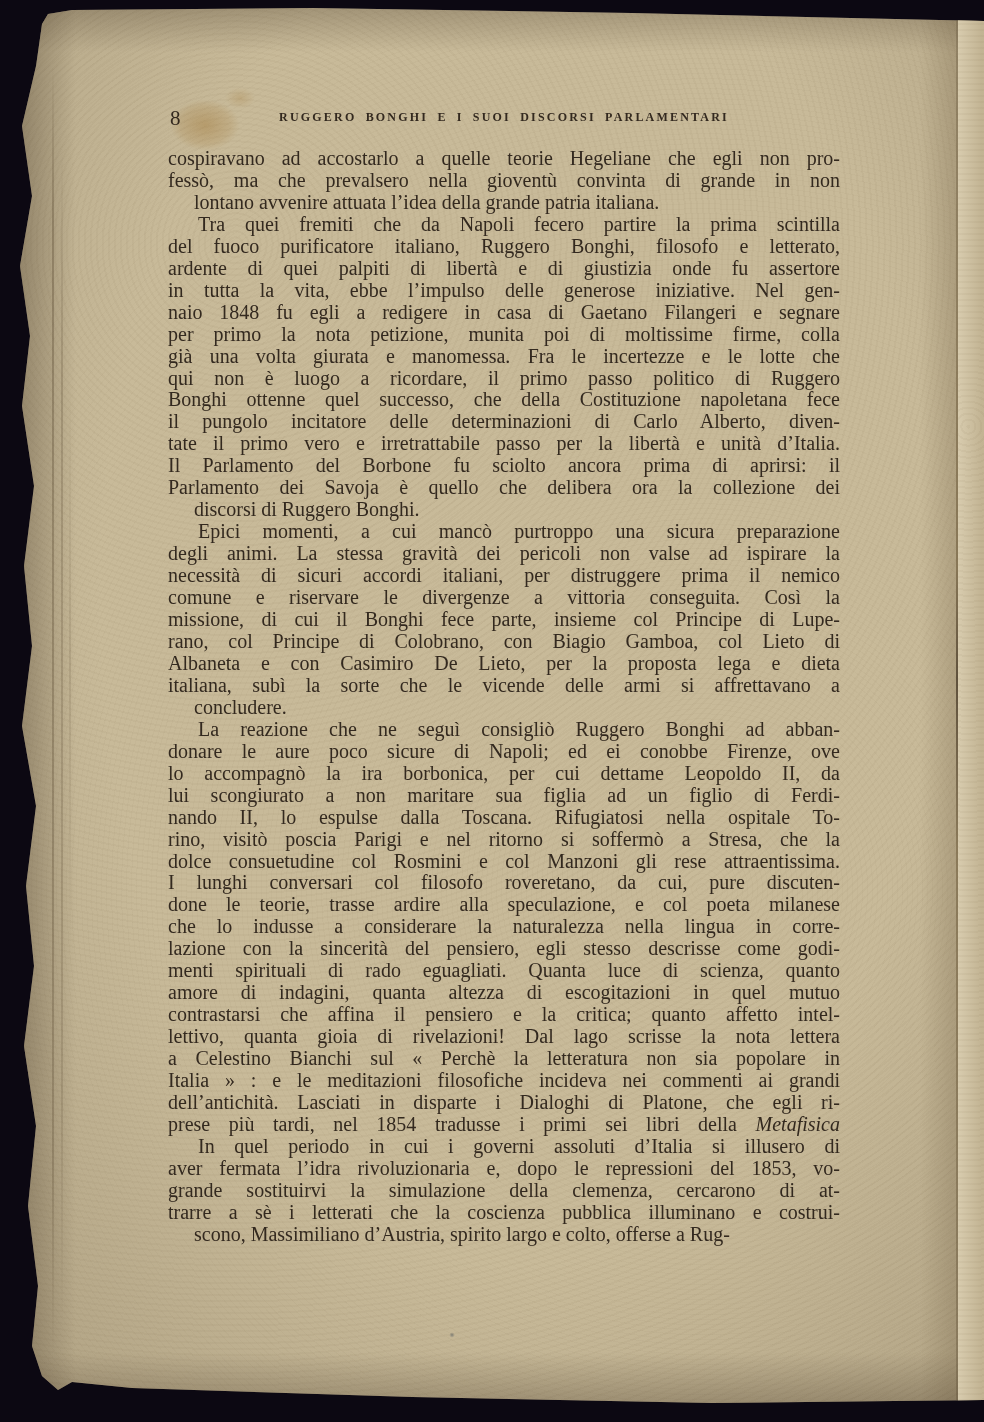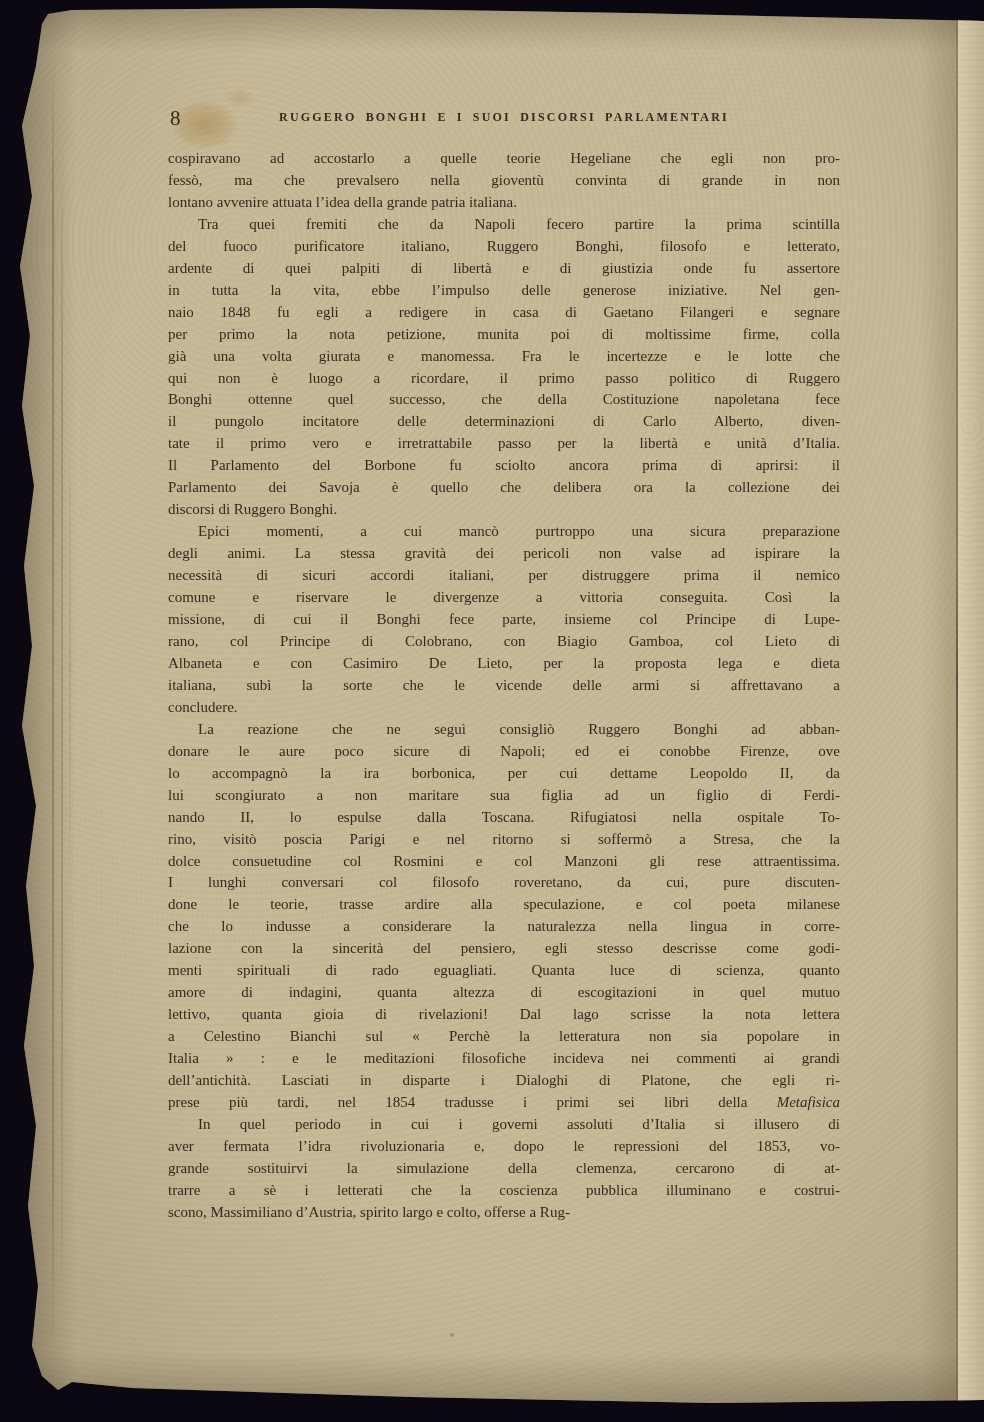--- a/index.html
+++ b/index.html
@@ -56,28 +56,28 @@
   }
   .page-header{position:relative;height:30px;margin-bottom:14px;}
   .page-number{
     position:absolute;left:2px;top:2px;
     font-size:21px;letter-spacing:1px;
   }
   .running-title{
     text-align:center;font-size:12px;font-weight:bold;letter-spacing:2.2px;
     padding-top:6px;word-spacing:4px;
   }
-  .page-body{font-size:15px;}
+  .page-body{font-size:20px;}
   .line{
     line-height:21.96px;white-space:nowrap;
     text-align:justify;text-align-last:justify;
   }
   .line i{font-style:italic;}
   .line.indent{text-indent:30px;}
-  .line.last{text-align-last:left;white-space:normal;}
+  .line.last{text-align-last:left;white-space:normal;margin-left:26px;}
 </style>
 </head>
 <body>
 
 <div class="book-page">
   <div class="edge-crease crease-1"></div>
   <div class="edge-crease crease-2"></div>
   <div class="edge-crease crease-3"></div>
 
   <div class="text-area">
@@ -125,20 +125,21 @@
           <div class="line">lui scongiurato a non maritare sua figlia ad un figlio di Ferdi-</div>
           <div class="line">nando II, lo espulse dalla Toscana. Rifugiatosi nella ospitale To-</div>
           <div class="line">rino, visitò poscia Parigi e nel ritorno si soffermò a Stresa, che la</div>
           <div class="line">dolce consuetudine col Rosmini e col Manzoni gli rese attraentissima.</div>
           <div class="line">I lunghi conversari col filosofo roveretano, da cui, pure discuten-</div>
           <div class="line">done le teorie, trasse ardire alla speculazione, e col poeta milanese</div>
           <div class="line">che lo indusse a considerare la naturalezza nella lingua in corre-</div>
           <div class="line">lazione con la sincerità del pensiero, egli stesso descrisse come godi-</div>
           <div class="line">menti spirituali di rado eguagliati. Quanta luce di scienza, quanto</div>
           <div class="line">amore di indagini, quanta altezza di escogitazioni in quel mutuo</div>
+          <div class="line">contrastarsi che affina il pensiero e la critica; quanto affetto intel-</div>
           <div class="line">lettivo, quanta gioia di rivelazioni! Dal lago scrisse la nota lettera</div>
           <div class="line">a Celestino Bianchi sul « Perchè la letteratura non sia popolare in</div>
           <div class="line">Italia » : e le meditazioni filosofiche incideva nei commenti ai grandi</div>
           <div class="line">dell’antichità. Lasciati in disparte i Dialoghi di Platone, che egli ri-</div>
           <div class="line">prese più tardi, nel 1854 tradusse i primi sei libri della <i>Metafisica</i></div>
         </div>
         <div>
           <div class="line indent">In quel periodo in cui i governi assoluti d’Italia si illusero di</div>
           <div class="line">aver fermata l’idra rivoluzionaria e, dopo le repressioni del 1853, vo-</div>
           <div class="line">grande sostituirvi la simulazione della clemenza, cercarono di at-</div>

